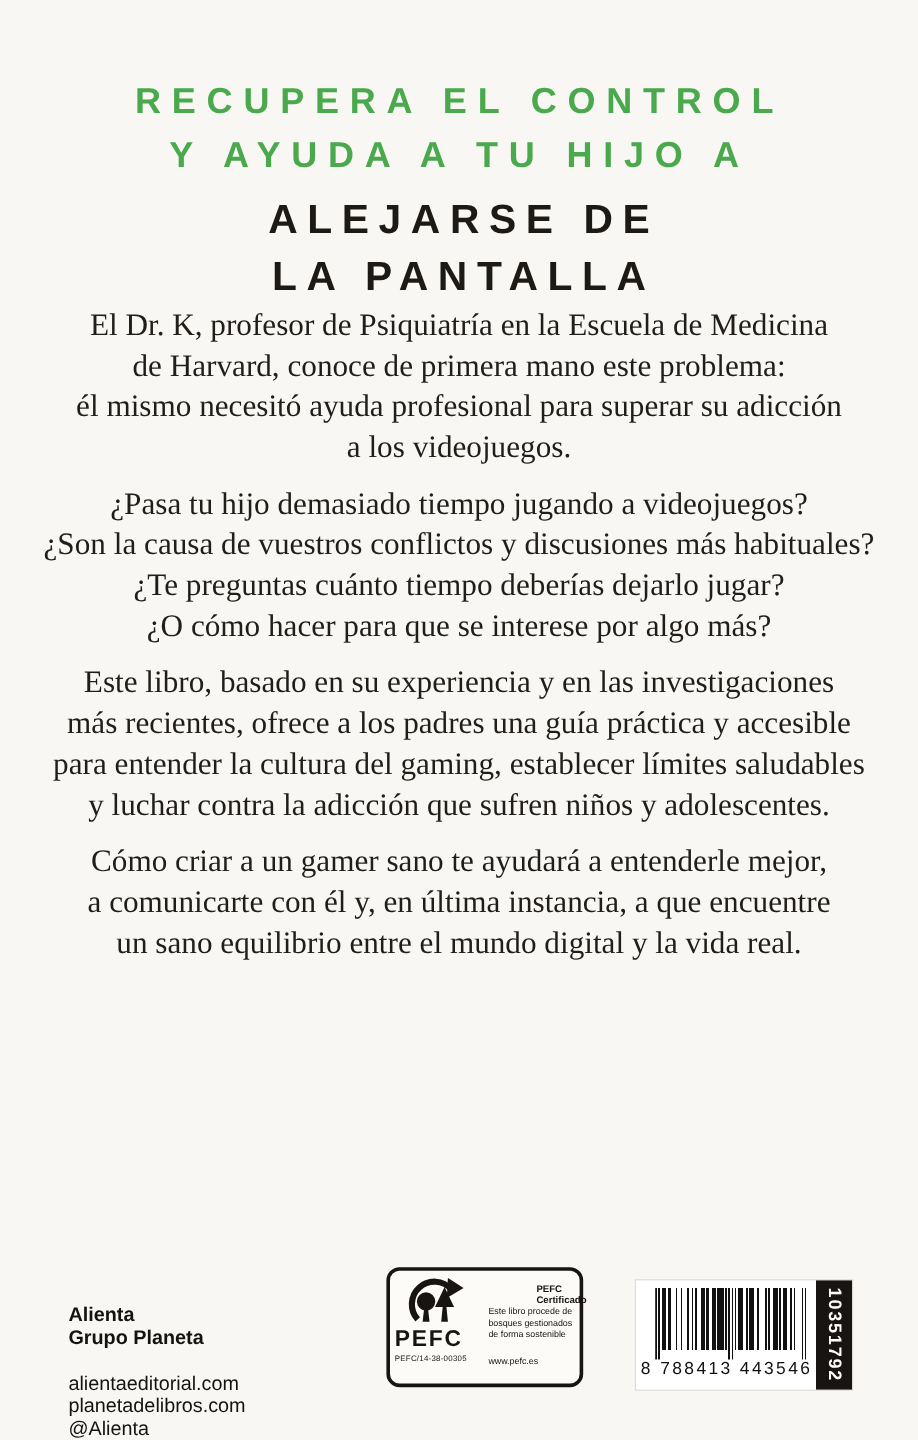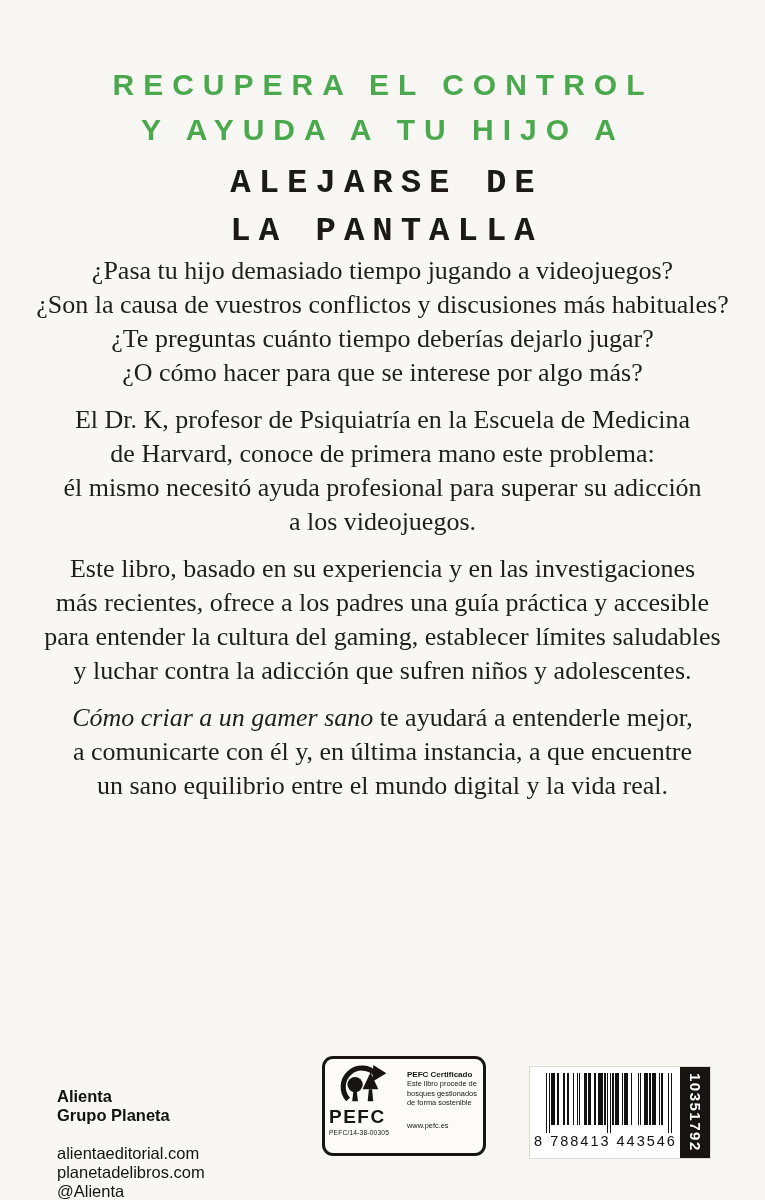--- a/index.html
+++ b/index.html
@@ -10,51 +10,51 @@
     font-family:"Liberation Sans", sans-serif;
   }
   
   .heading { position:absolute; top:62px; left:0; width:100%; text-align:center; }
   .tagline-green {
     font-family:"Liberation Sans", sans-serif; font-weight:600;
     font-size:30px; line-height:45px; letter-spacing:9px; padding-left:1px;
     white-space:pre-line; color:#4aa94d;
   }
   .tagline-black {
-    font-family:Liberation Mono, monospace; font-weight:700;
+    font-family:Liberation Sans, sans-serif; font-weight:700;
     font-size:34px; line-height:48px; letter-spacing:8px; padding-left:8px;
     white-space:pre-line; color:#1d1a16; margin-top:7px;
   }
   
   .blurb { position:absolute; top:254px; left:28px; right:28px; text-align:center; }
   .para {
     font-family:"Liberation Serif", serif; font-weight:400;
     font-size:26px; line-height:34px; color:#211e1a;
     white-space:pre-line; margin-bottom:13px;
   }
-  .book-title-italic { font-style:italic; }
+  .book-title-italic { }
   
   .publisher {
     position:absolute; left:57px; top:1068px;
     font-family:"Liberation Sans", sans-serif; color:#151310;
     font-size:16.5px; line-height:19px; white-space:pre-line;
   }
   .pub-bold { font-weight:700; }
   .pub-reg  { font-weight:400; }
   
   .pefc-box {
     position:absolute; left:322px; top:1056px; width:164px; height:100px;
     border:3.5px solid #171411; border-radius:11px; background:#fcfbf8;
   }
   .pefc-left { position:absolute; left:4px; top:5px; width:68px; text-align:left; }
   .pefc-left svg { display:block; margin:0 auto; }
   .pefc-word { font-weight:800; font-size:19px; line-height:19px; letter-spacing:1.5px; color:#171411; }
   .pefc-code { font-size:6.6px; letter-spacing:0.2px; margin-top:3px; color:#171411; }
   .pefc-right { position:absolute; left:82px; top:11px; right:5px; text-align:left; color:#171411; }
-  .pefc-cert  { font-size:8px;  font-weight:700; }
+  .pefc-cert  { font-size:8px;  font-weight:700;margin-left:40px; }
   .pefc-claim { font-size:7.4px; line-height:9.6px; white-space:pre-line; }
   .pefc-url   { font-size:7.4px; font-weight:400; margin-top:13px; }
   
   .barcode-box {
     position:absolute; left:529px; top:1066px; width:182px; height:93px;
     background:#ffffff; border:1px solid #dedbd4;
   }
   .bars-wrap { position:absolute; left:4px; top:6px; right:33px; bottom:2px; }
   .ean-svg { position:absolute; left:12px; top:0; width:126px; height:60px; display:block; }
   .ean-digits {
@@ -78,28 +78,28 @@
 <div class="page" style="background: rgb(248, 247, 244);">
 
   <header class="heading">
     <div class="tagline-green" style="color: rgb(74, 169, 77);">RECUPERA EL CONTROL
 Y AYUDA A TU HIJO A</div>
     <div class="tagline-black">ALEJARSE DE
 LA PANTALLA</div>
   </header>
 
   <main class="blurb">
+    <p class="para">El Dr. K, profesor de Psiquiatría en la Escuela de Medicina
+de Harvard, conoce de primera mano este problema:
+él mismo necesitó ayuda profesional para superar su adicción
+a los videojuegos.</p>
     <p class="para">¿Pasa tu hijo demasiado tiempo jugando a videojuegos?
 ¿Son la causa de vuestros conflictos y discusiones más habituales?
 ¿Te preguntas cuánto tiempo deberías dejarlo jugar?
 ¿O cómo hacer para que se interese por algo más?</p>
-    <p class="para">El Dr. K, profesor de Psiquiatría en la Escuela de Medicina
-de Harvard, conoce de primera mano este problema:
-él mismo necesitó ayuda profesional para superar su adicción
-a los videojuegos.</p>
     <p class="para">Este libro, basado en su experiencia y en las investigaciones
 más recientes, ofrece a los padres una guía práctica y accesible
 para entender la cultura del gaming, establecer límites saludables
 y luchar contra la adicción que sufren niños y adolescentes.</p>
     <p class="para"><span class="book-title-italic">Cómo criar a un gamer sano</span><span> te ayudará a entenderle mejor,
 a comunicarte con él y, en última instancia, a que encuentre
 un sano equilibrio entre el mundo digital y la vida real.</span></p>
   </main>
 
   <div class="publisher">

